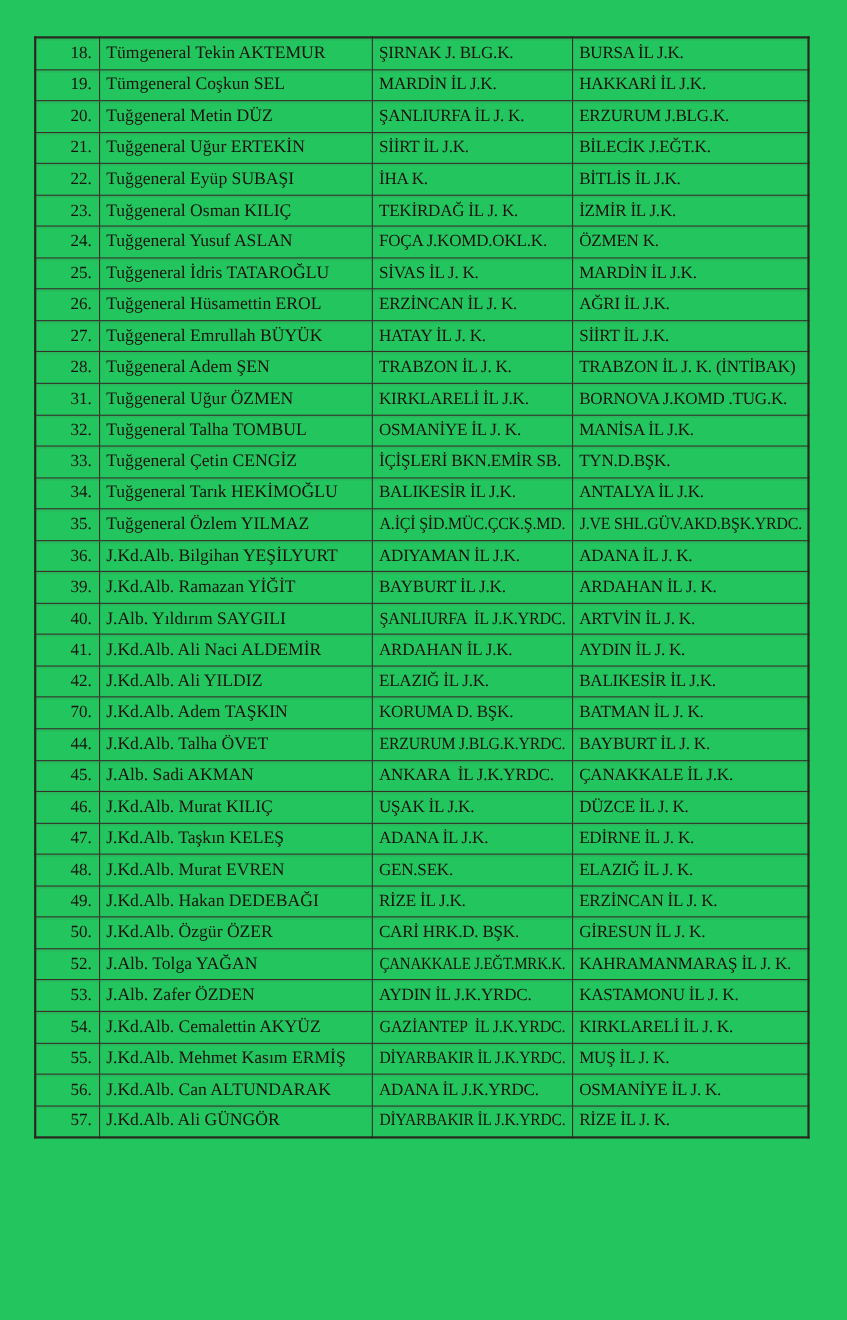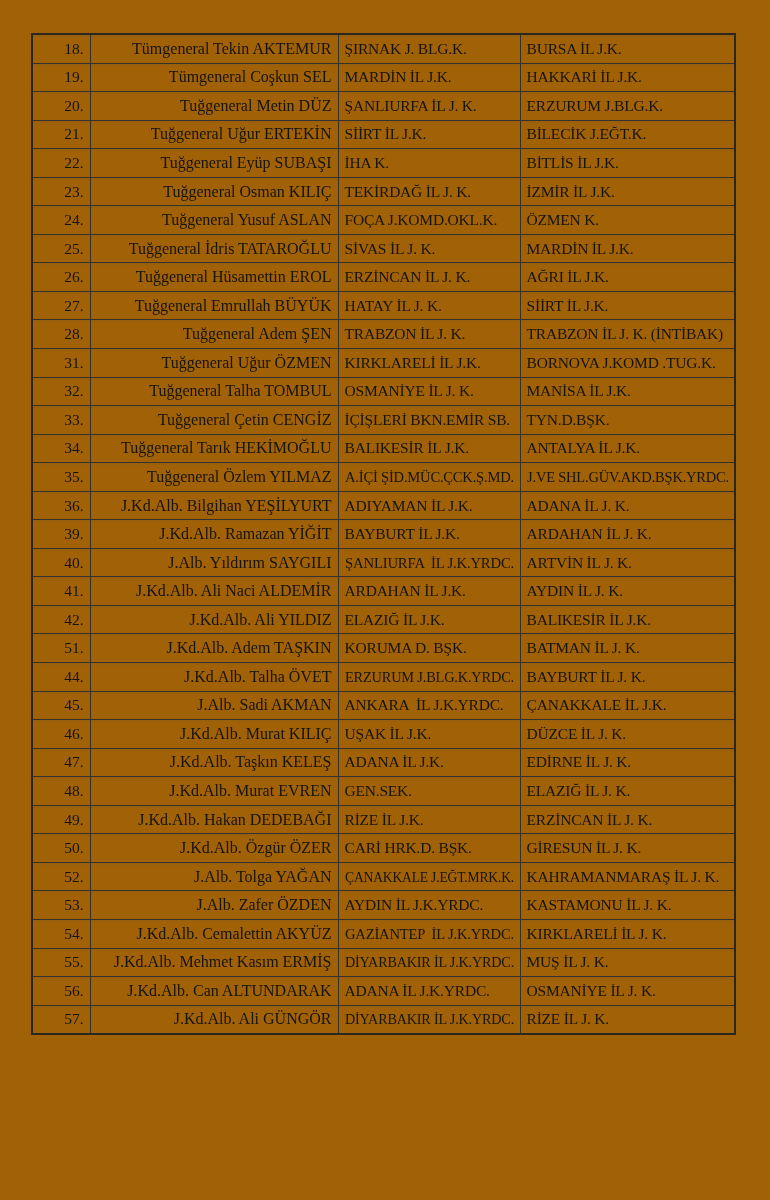--- a/index.html
+++ b/index.html
@@ -4,21 +4,21 @@
 <style>
   html, body {
     margin: 0;
     padding: 0;
     background: #ffffff;
   }
   .sheet {
     position: relative;
     width: 770px;
     height: 1200px;
-    background: #a16207;
+    background: #22c55e;
     overflow: hidden;
     font-family: "Liberation Serif", "DejaVu Serif", serif;
     color: #17130e;
   }
   table.assign {
     position: absolute;
     left: 31px;
     top: 33px;
     width: 703px;
     border-collapse: collapse;
@@ -40,21 +40,20 @@
     white-space: pre;
   }
   td.num {
     text-align: right;
     padding-right: 8px;
     font-size: 15.5px;
   }
   td.name {
     padding-left: 9px;
     font-size: 16px;
-    text-align: right;
   }
   td.upper {
     padding-left: 7px;
     font-size: 15.5px;
     letter-spacing: -0.2px;
   }
 </style>
 </head>
 <body>
 
@@ -187,21 +186,21 @@
           <td class="upper"><span class="txt">ARDAHAN İL J.K.</span></td>
           <td class="upper"><span class="txt">AYDIN İL J. K.</span></td>
         </tr>
         <tr>
           <td class="num"><span class="txt">42.</span></td>
           <td class="name"><span class="txt">J.Kd.Alb. Ali YILDIZ</span></td>
           <td class="upper"><span class="txt">ELAZIĞ İL J.K.</span></td>
           <td class="upper"><span class="txt">BALIKESİR İL J.K.</span></td>
         </tr>
         <tr>
-          <td class="num"><span class="txt">51.</span></td>
+          <td class="num"><span class="txt">70.</span></td>
           <td class="name"><span class="txt">J.Kd.Alb. Adem TAŞKIN</span></td>
           <td class="upper"><span class="txt">KORUMA D. BŞK.</span></td>
           <td class="upper"><span class="txt">BATMAN İL J. K.</span></td>
         </tr>
         <tr>
           <td class="num"><span class="txt">44.</span></td>
           <td class="name"><span class="txt">J.Kd.Alb. Talha ÖVET</span></td>
           <td class="upper"><span class="txt" style="transform: scaleX(0.927);">ERZURUM J.BLG.K.YRDC.</span></td>
           <td class="upper"><span class="txt">BAYBURT İL J. K.</span></td>
         </tr>

